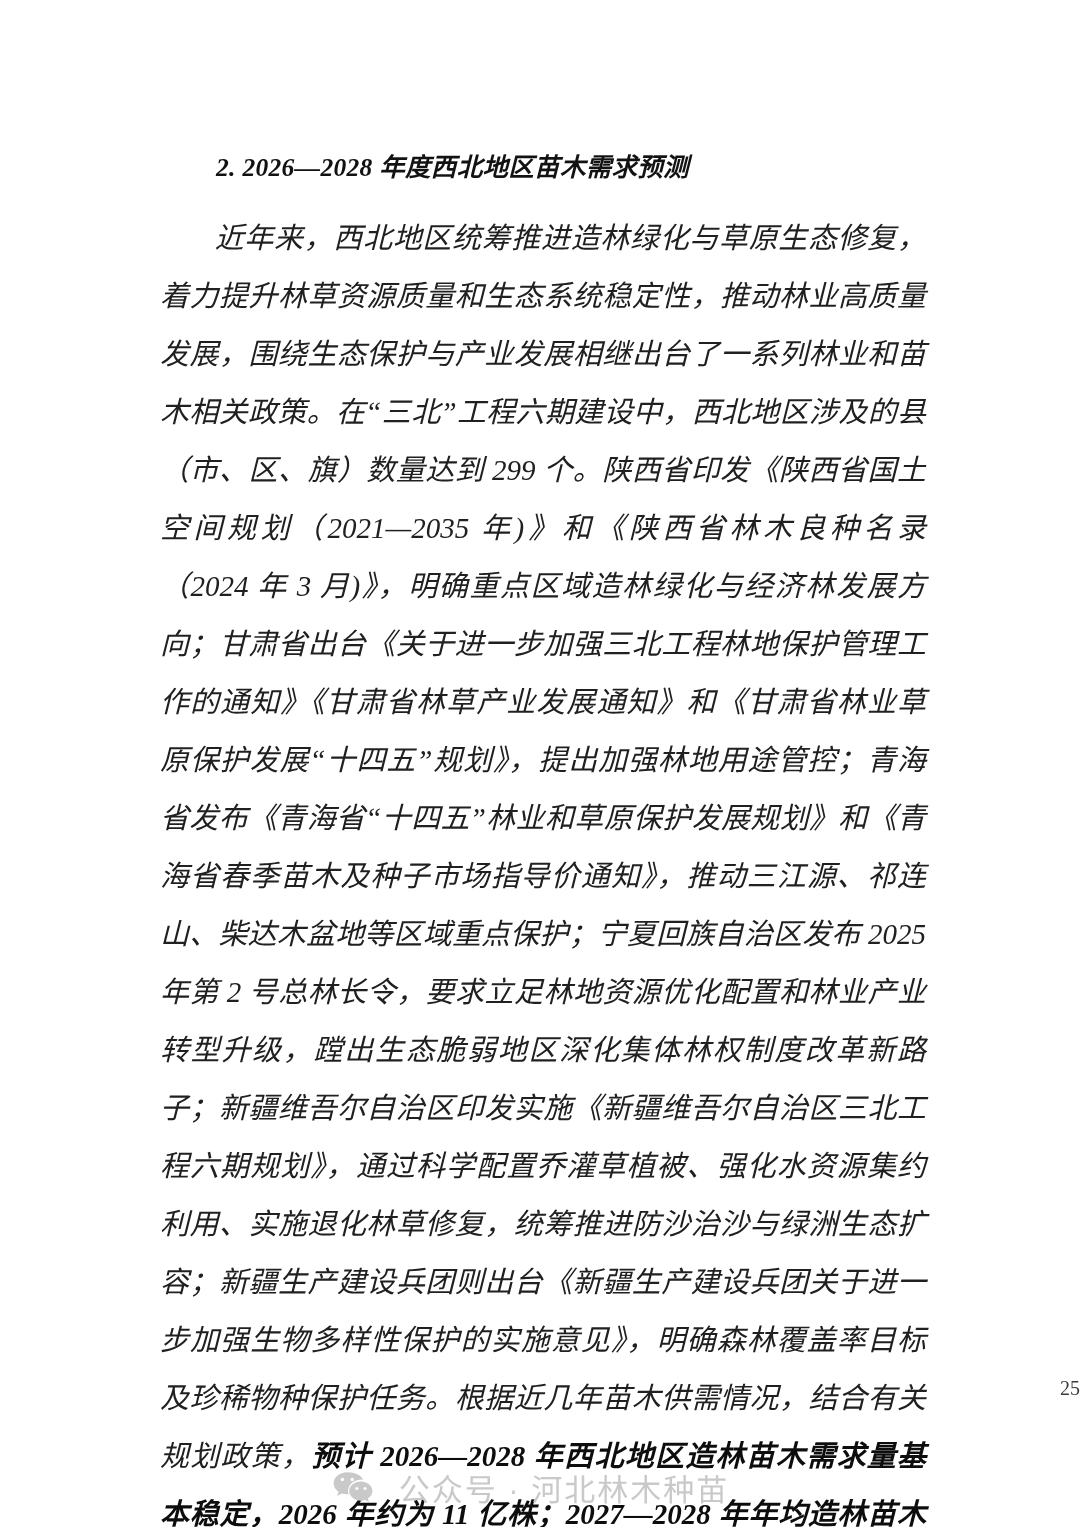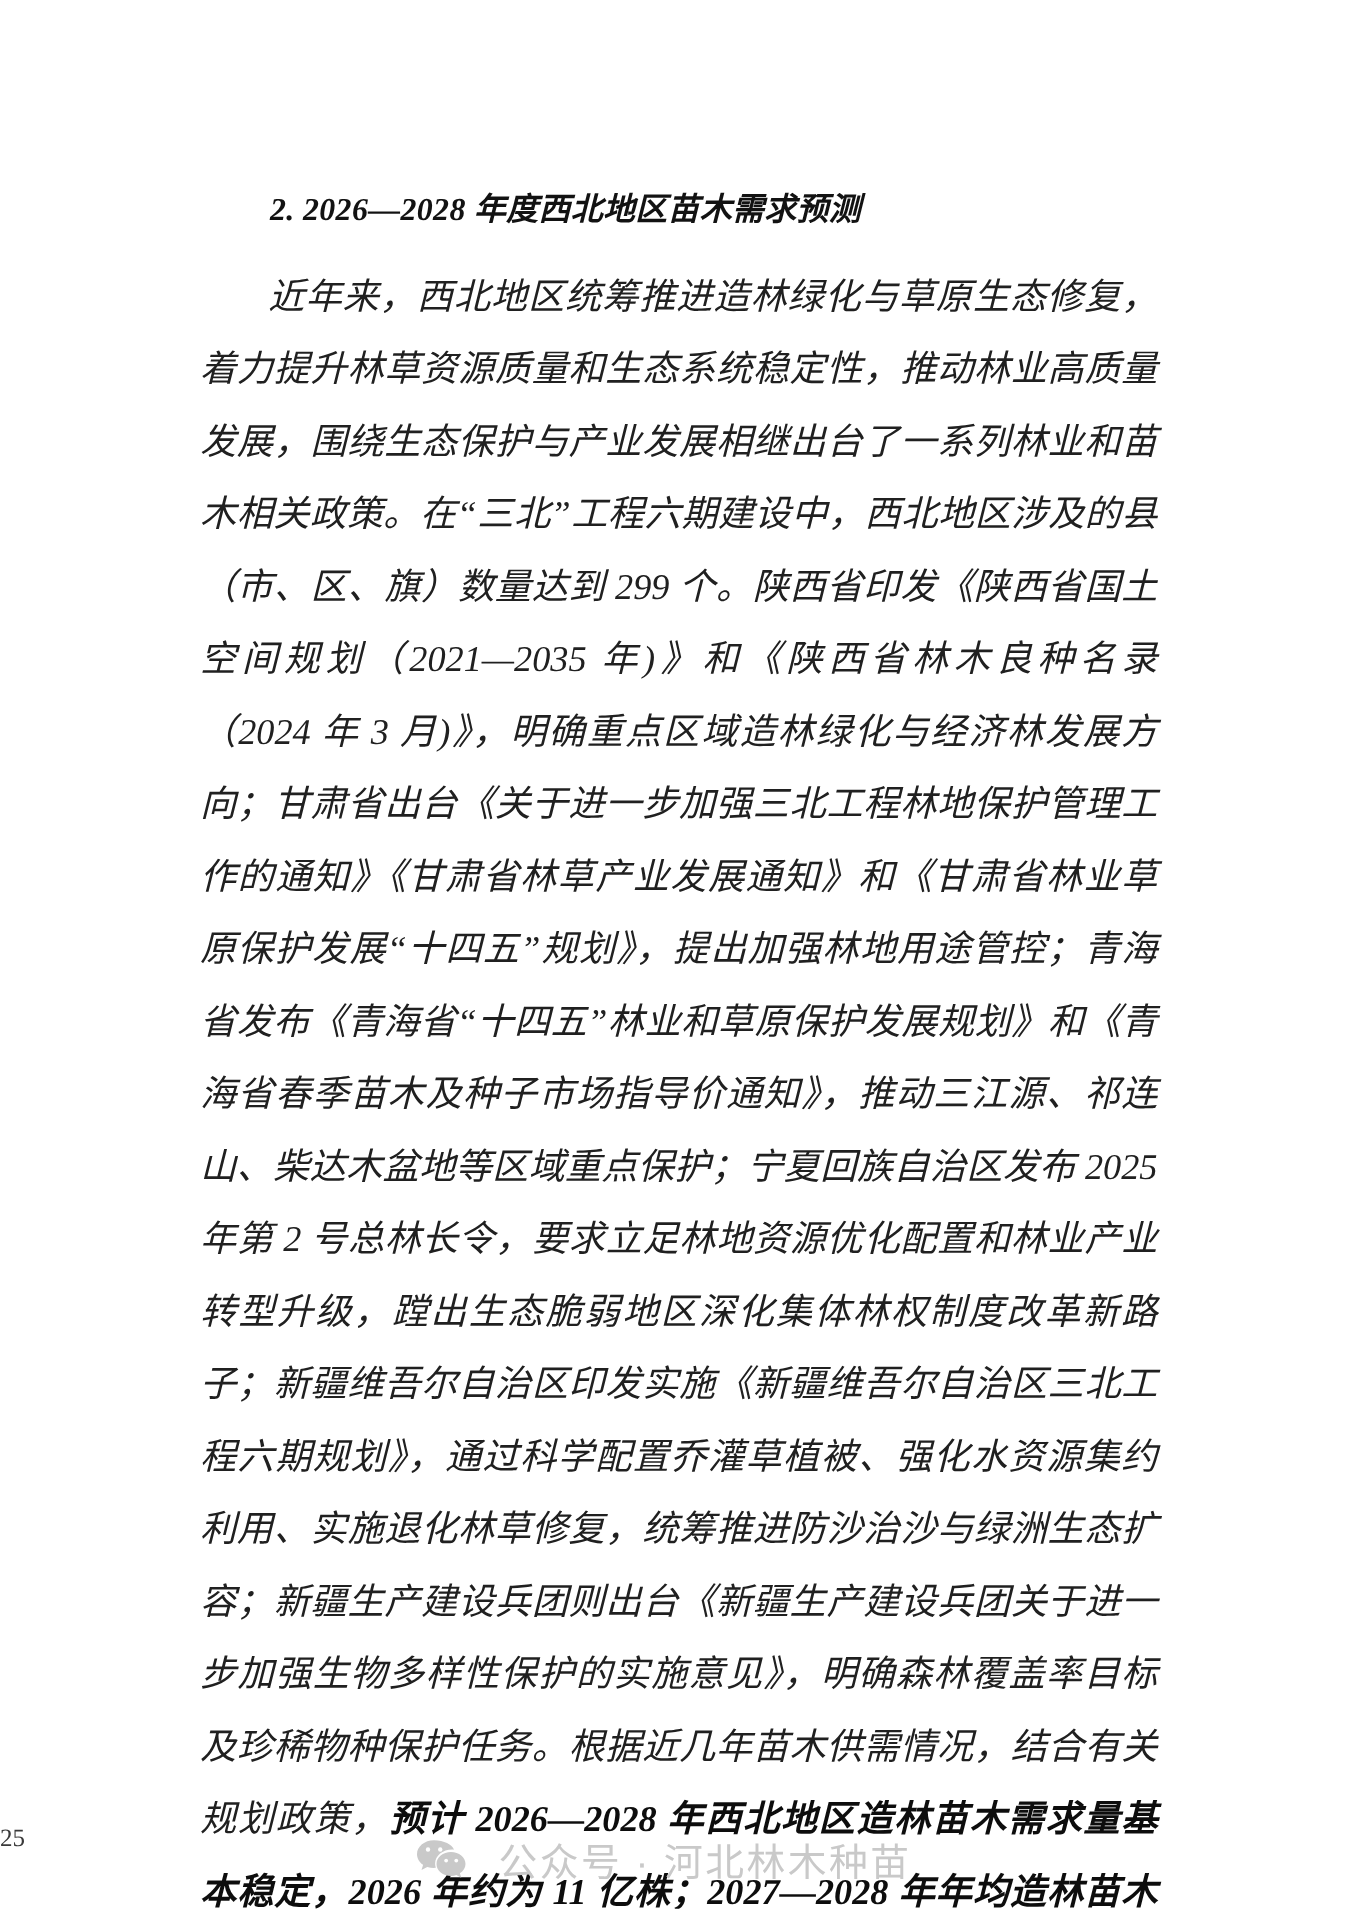--- a/index.html
+++ b/index.html
@@ -63,22 +63,22 @@
   .emphasis {
     font-weight: bold;
     color: #0d0d0d;
   }
 
   
   .page-number {
     position: absolute;
     left: 0;
     right: 0;
-    top: 1460px;
-    text-align: left;
+    top: 1377px;
+    text-align: right;
     font-size: 20px;
     color: #3a3a3a;
     font-family: "Liberation Serif", "DejaVu Serif", serif;
   }
 
   
   .footer-watermark {
     position: absolute;
     left: 0;
     right: 0;

